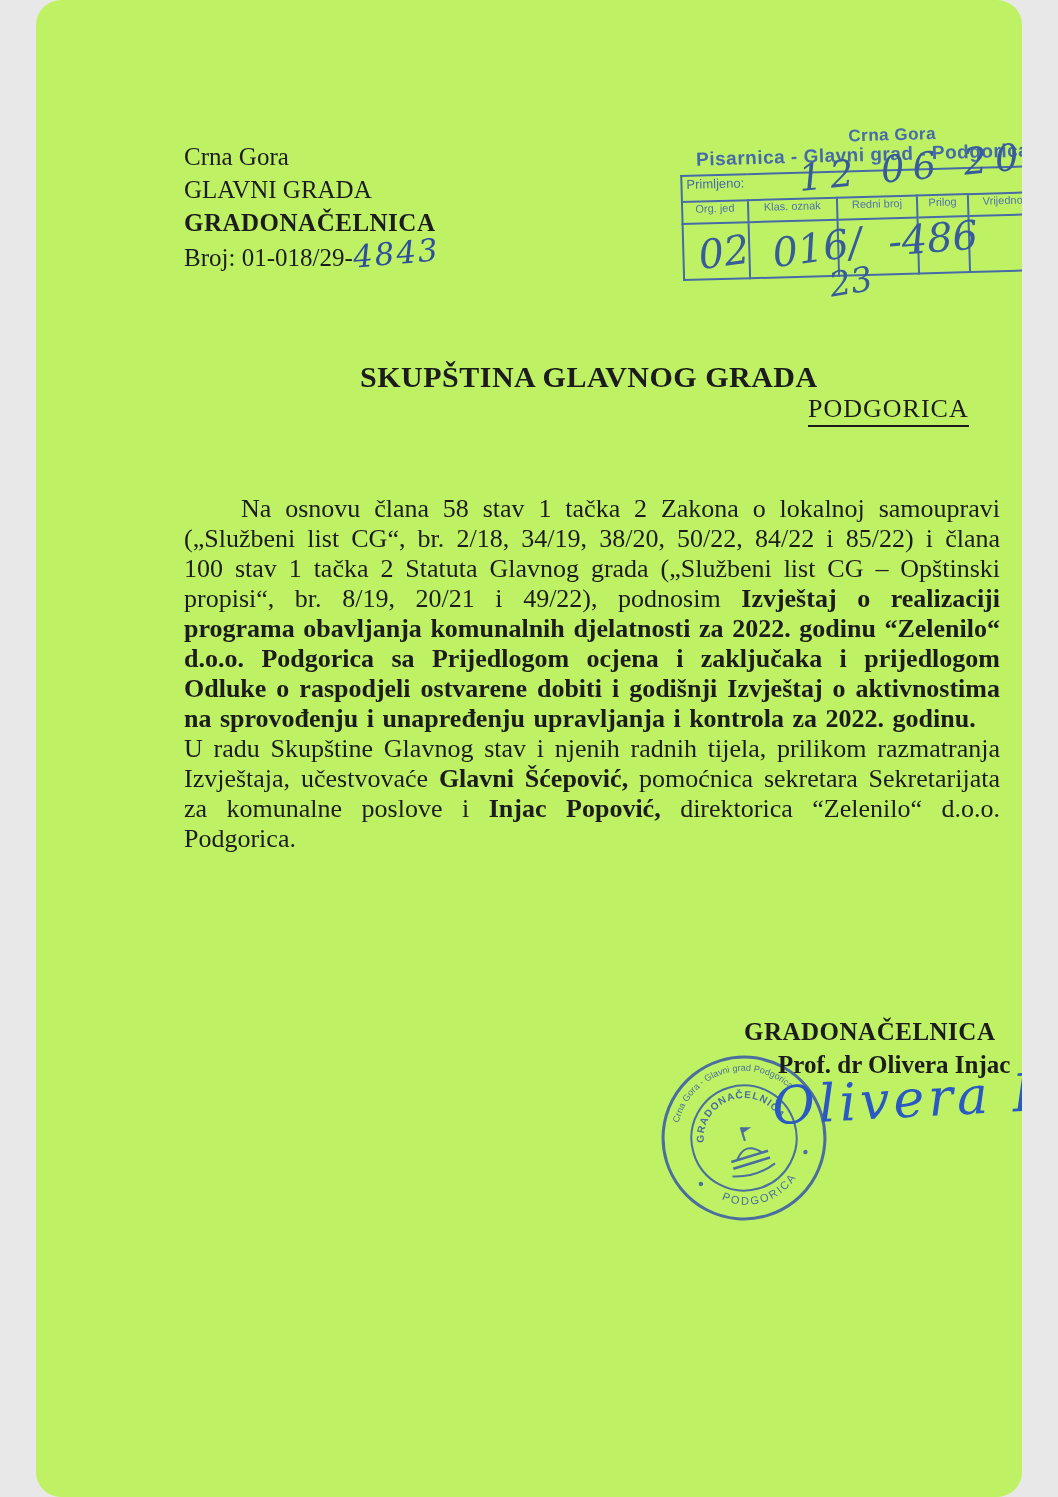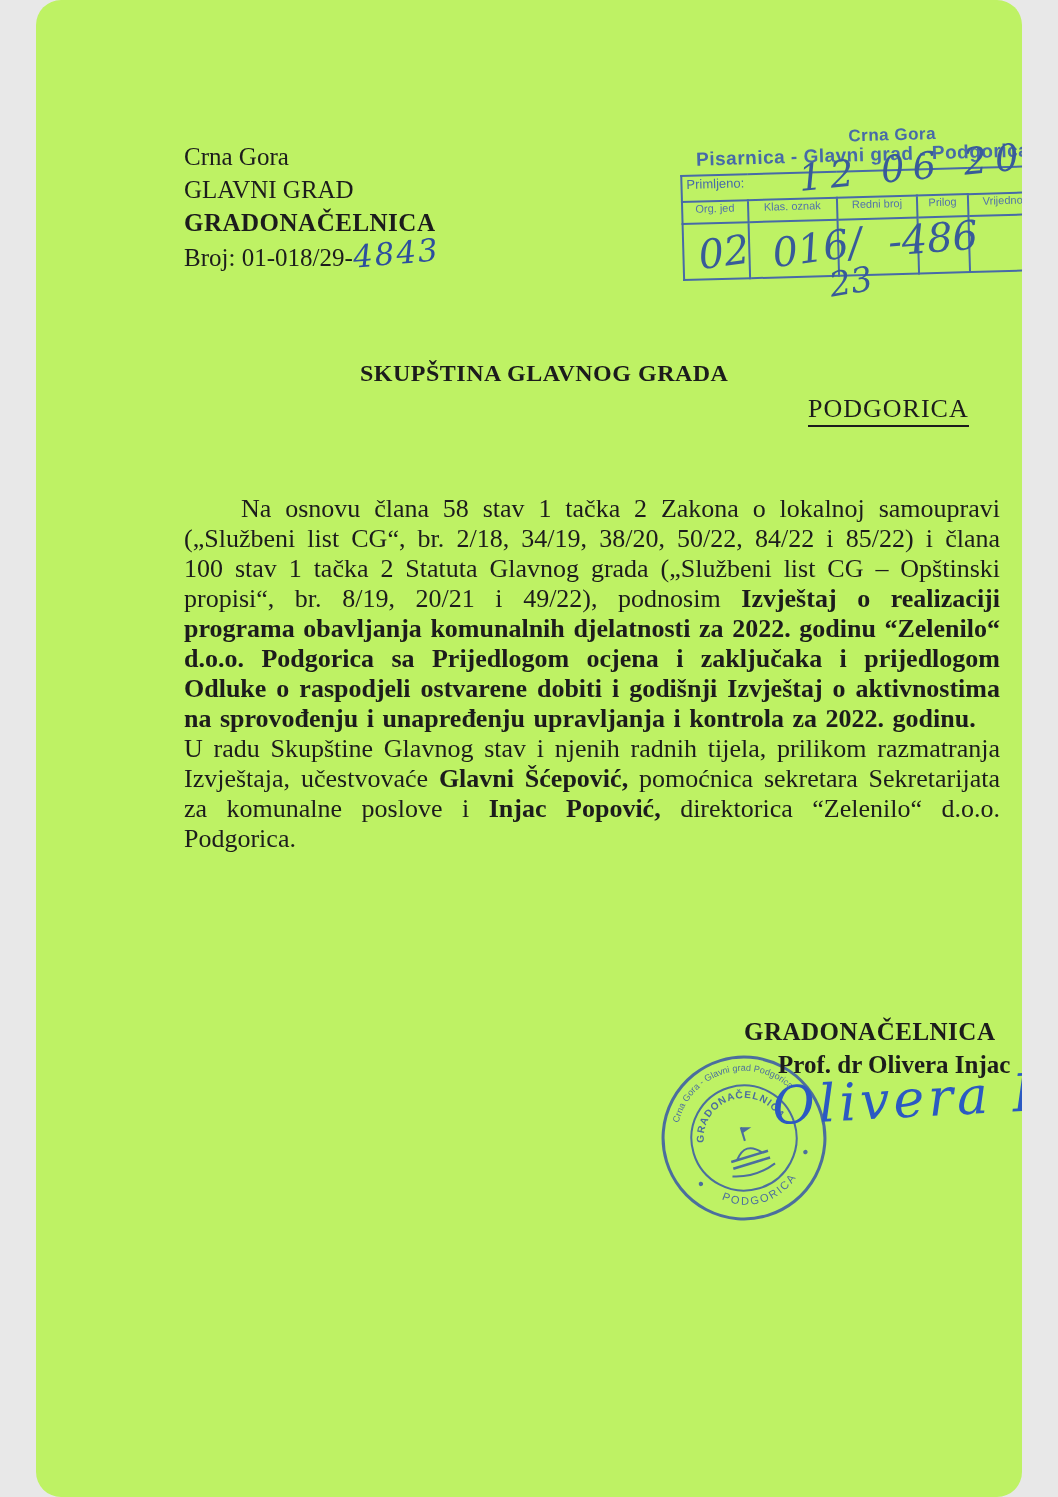--- a/index.html
+++ b/index.html
@@ -33,21 +33,21 @@
   .stamp-head td{font-size:11px; text-align:center; height:20px; color:#4a68b0;}
   .stamp-vals td{height:54px;}
   .stamp-hand{position:absolute; font-size:40px; line-height:1; white-space:nowrap;}
   .hd-date{left:118px; top:22px; font-size:37px; letter-spacing:8px; transform:rotate(-4deg);}
   .hd-org{left:16px; top:102px; transform:rotate(-6deg);}
   .hd-klas{left:90px; top:100px; transform:rotate(-6deg);}
   .hd-klas-sub{left:146px; top:138px; font-size:34px; transform:rotate(-8deg);}
   .hd-prilog{left:206px; top:94px; transform:rotate(-3deg);}
 
   
-  .doc-title{left:324px; top:360px; font-size:24px; font-weight:bold; letter-spacing:.5px;}
+  .doc-title{left:324px; top:360px; font-size:30px; font-weight:bold; letter-spacing:.5px;}
   .doc-subtitle{
     left:772px; top:394px; font-size:26px; letter-spacing:1px;
     border-bottom:2px solid #1c1c1c; padding-bottom:1px;
   }
 
   
   .body-text{left:148px; top:494px; width:816px; font-size:26px; line-height:30px; text-align:justify; word-spacing:2px;}
   .body-text p{margin:0;}
   .body-text .indent{text-indent:57px;}
   .b{font-weight:bold;}
@@ -62,21 +62,21 @@
   }
   .seal{left:622px; top:1052px; opacity:.88;}
 </style>
 </head>
 <body>
 
 <div class="page">
 
   <div class="abs letterhead">
     <div>Crna Gora</div>
-    <div>GLAVNI GRAD</div>
+    <div>GLAVNI GRADA</div>
     <div class="bold">GRADONAČELNICA</div>
     <div><span>Broj: 01-018/29-</span><span class="hand-blue ref-num">4843</span></div>
   </div>
 
   <div class="abs stamp">
     <div class="stamp-l1">Crna Gora</div>
     <div class="stamp-l2">Pisarnica - Glavni grad - Podgorica</div>
     <table class="stamp-table">
       <tbody>
           <tr class="stamp-received">

